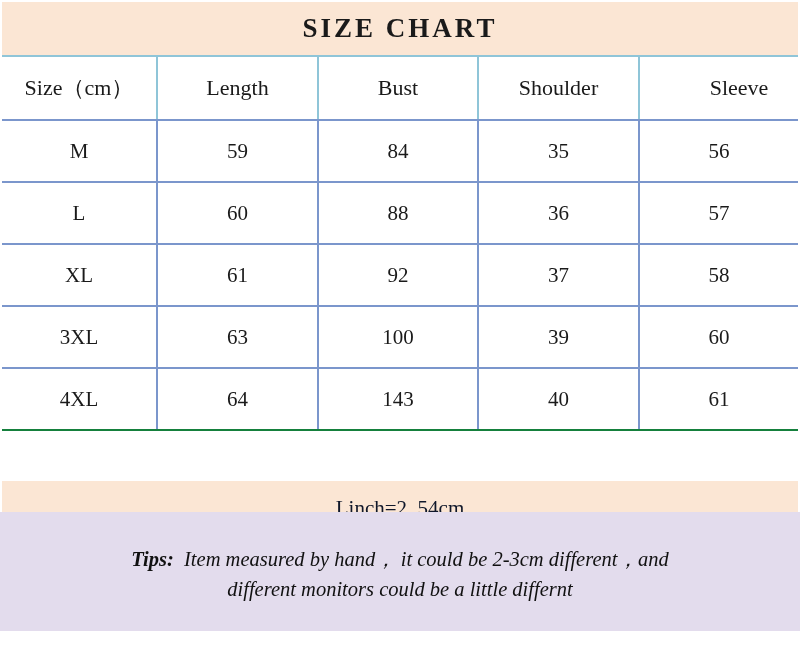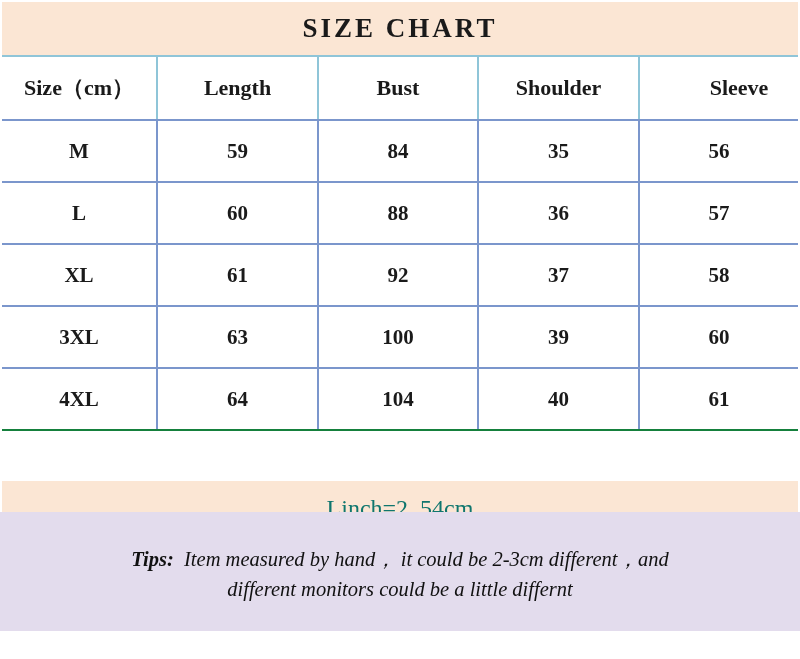--- a/index.html
+++ b/index.html
@@ -58,21 +58,21 @@
   .size-table col.c1 { width: 161px; }
   .size-table col.c2 { width: 160px; }
   .size-table col.c3 { width: 161px; }
   .size-table col.c4 { width: 159px; }
 
   .size-table th,
   .size-table td {
     text-align: center;
     vertical-align: middle;
     color: #1a1a1a;
-    font-weight: bold;
+    font-weight: normal;
     background: #ffffff;
     padding: 0;
   }
 
   
   .head-row th {
     height: 62px;
     font-size: 22px;
     border-top: 2px solid #8fc5d8;
     border-bottom: 2px solid #7b96cc;
@@ -98,22 +98,22 @@
     width: 796px;
     height: 57px;
     background: #fbe6d4;
     display: flex;
     align-items: center;
     justify-content: center;
     box-sizing: border-box;
     border-bottom: 2px solid #a9bedd;
   }
   .inch-text {
-    font-size: 24px;
-    color: #0f766e;
+    font-size: 21px;
+    color: #0f172a;
     white-space: pre;
   }
 
   
   .tips-band {
     position: absolute;
     left: 0;
     top: 512px;
     width: 800px;
     height: 119px;
@@ -189,21 +189,21 @@
       <tr class="body-row">
         <td>3XL</td>
         <td>63</td>
         <td>100</td>
         <td>39</td>
         <td>60</td>
       </tr>
       <tr class="body-row">
         <td>4XL</td>
         <td>64</td>
-        <td>104</td>
+        <td>143</td>
         <td>40</td>
         <td>61</td>
       </tr>
     </tbody>
   </table>
 
   <div class="inch-band">
     <div class="inch-text">Linch=2. 54cm</div>
   </div>
 

